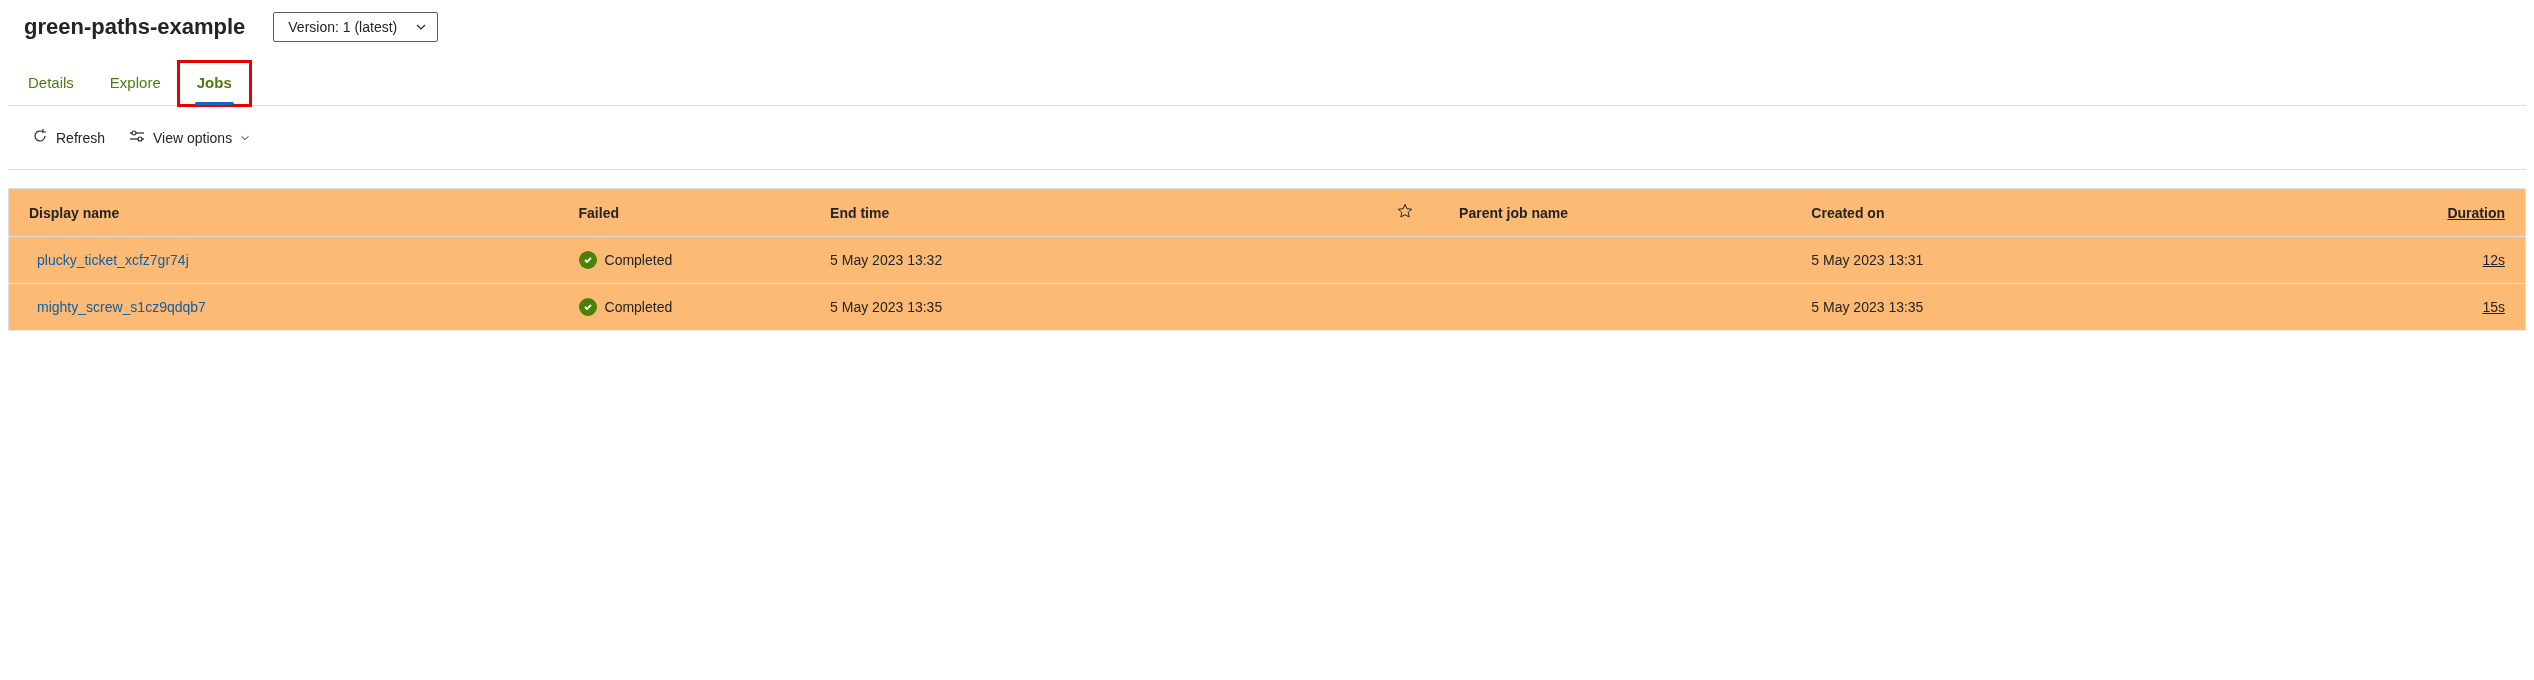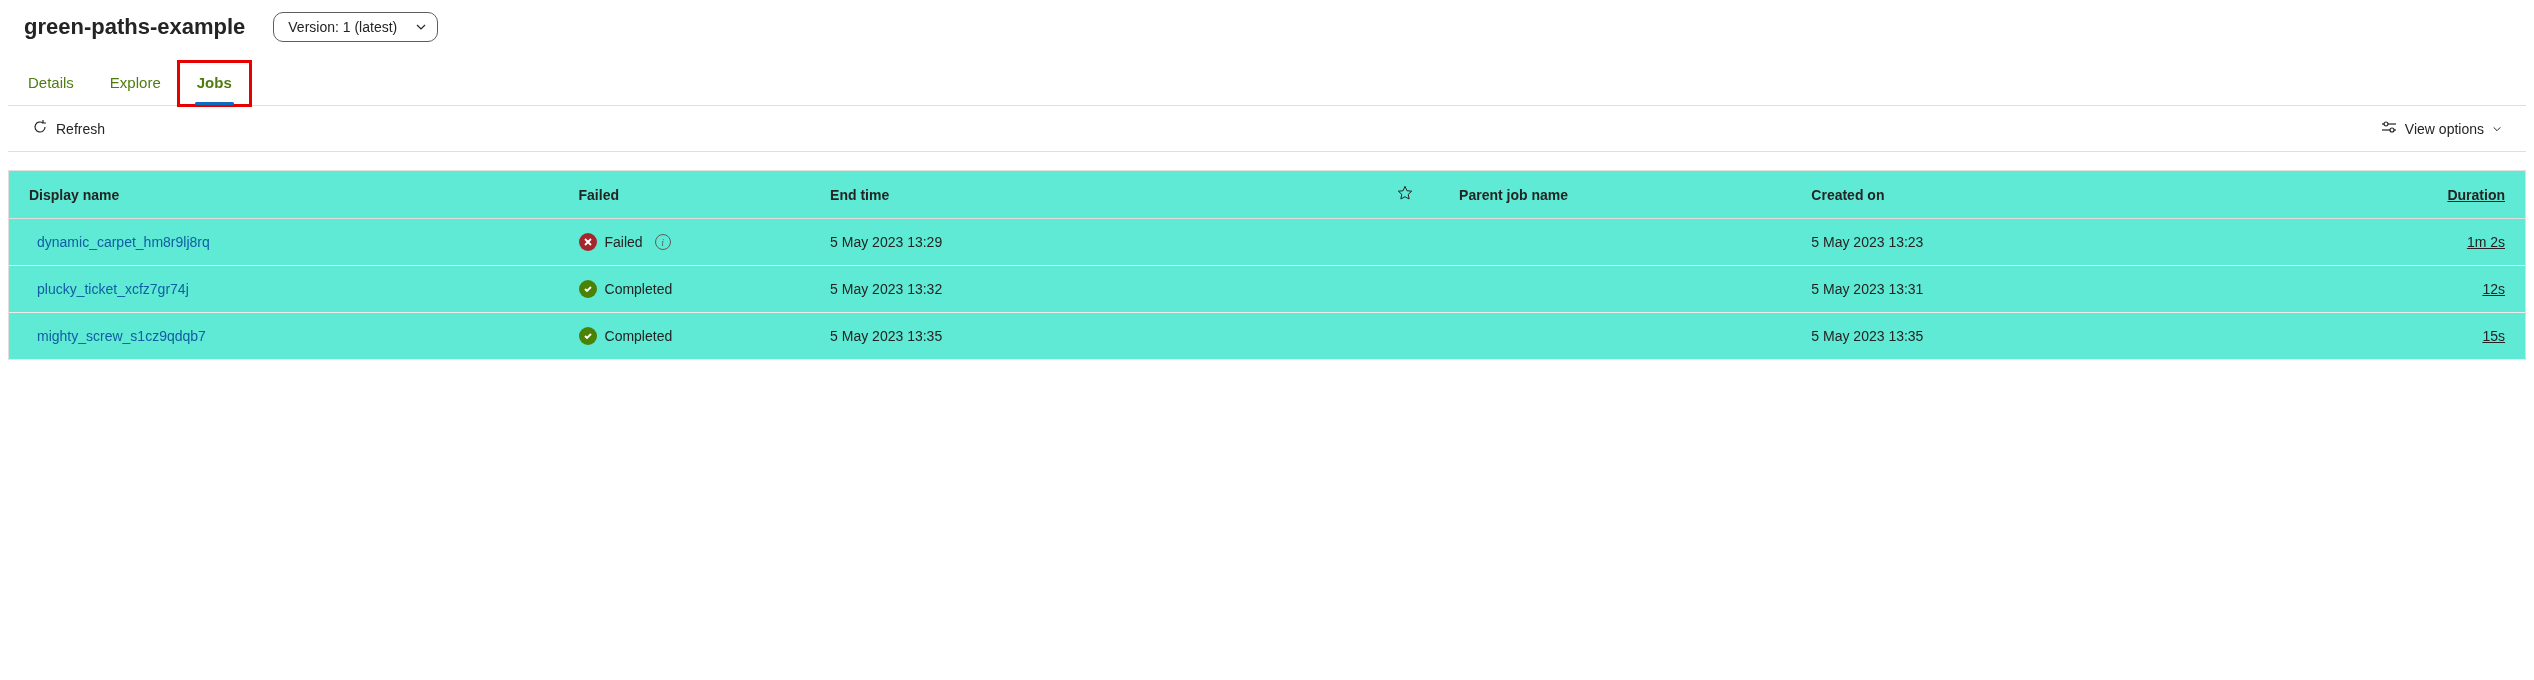--- a/index.html
+++ b/index.html
@@ -21,21 +21,21 @@
     }
     .page-title {
       font-size: 22px;
       font-weight: 600;
       color: #242424;
     }
     .version-dropdown {
       display: flex;
       align-items: center;
       border: 1px solid #605e5c;
-      border-radius: 10px;
+      border-radius: 2px;
       padding: 6px 10px 6px 14px;
       cursor: pointer;
       gap: 18px;
       background: white;
       font-size: 14px;
     }
     .version-dropdown .chev {
       width: 12px;
       height: 12px;
       display: flex;
@@ -73,42 +73,41 @@
       border: 3px solid #e60000;
       top: -6px;
       left: -16px;
       right: -16px;
       bottom: -2px;
       pointer-events: none;
     }
     .toolbar {
       display: flex;
       align-items: center;
-      padding: 13px 24px;
+      padding: 22px 24px;
       gap: 24px;
       border: 1px solid #e1dfdd;
       border-left: none;
       border-right: none;
       margin: 0 8px;
       background: white;
-      justify-content: space-between;
     }
     .toolbar-btn {
       display: flex;
       align-items: center;
       gap: 8px;
       cursor: pointer;
       font-size: 14px;
       color: #242424;
     }
     .table-wrap {
       margin: 18px 8px 16px 8px;
       border: 1px solid #e1dfdd;
       border-bottom: none;
-      background: #5eead4;
+      background: #fdba74;
     }
     table {
       width: 100%;
       border-collapse: collapse;
     }
     thead th {
       text-align: left;
       font-weight: 600;
       font-size: 14px;
       padding: 14px 16px;
@@ -235,39 +234,20 @@
                 <path d="M12 2 L14.9 8.6 L22 9.3 L16.8 14.1 L18.2 21 L12 17.6 L5.8 21 L7.2 14.1 L2 9.3 L9.1 8.6 Z" fill="none" stroke="#242424" stroke-width="1.5"></path>
               </svg>
           </span>
         </th>
         <th class="col-parent">Parent job name</th>
         <th class="col-created">Created on</th>
         <th class="col-duration">Duration</th>
       </tr>
     </thead>
     <tbody id="table-body">
-    <tr>
-          <td class="col-name"><span class="job-link">dynamic_carpet_hm8r9lj8rq</span></td>
-          <td class="col-status">
-            <div class="status-cell">
-              <span class="status-icon failed">
-                <svg viewBox="0 0 10 10">
-                  <path d="M2 2 L8 8 M8 2 L2 8" stroke="white" stroke-width="1.8"></path>
-                </svg>
-              </span>
-              <span>Failed</span>
-              <span class="info-icon">i</span>
-            </div>
-          </td>
-          <td class="col-end">5 May 2023 13:29</td>
-          <td class="col-star"></td>
-          <td class="col-parent"></td>
-          <td class="col-created">5 May 2023 13:23</td>
-          <td class="col-duration">1m 2s</td>
-        </tr>
         <tr>
           <td class="col-name"><span class="job-link">plucky_ticket_xcfz7gr74j</span></td>
           <td class="col-status">
             <div class="status-cell">
               <span class="status-icon completed">
                 <svg viewBox="0 0 10 10">
                   <path d="M2 5 L4 7 L8 3" fill="none" stroke="white" stroke-width="1.8"></path>
                 </svg>
               </span>
               <span>Completed</span>

